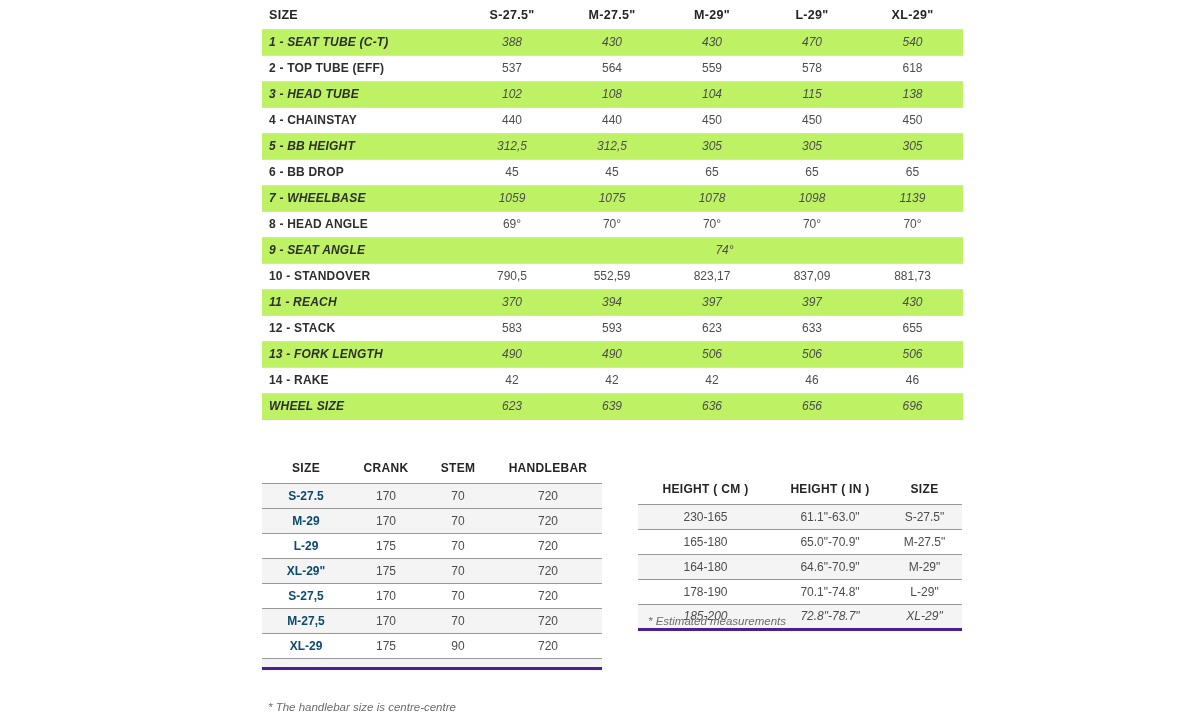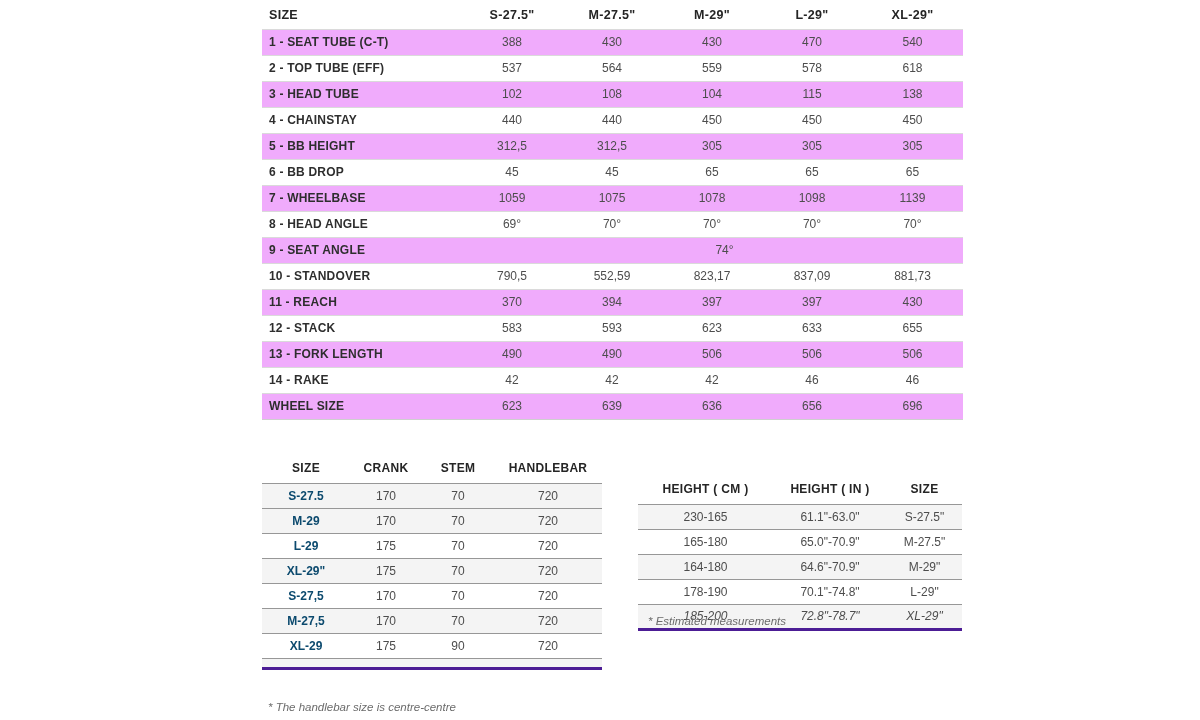--- a/index.html
+++ b/index.html
@@ -8,21 +8,21 @@
 
   table { border-collapse: collapse; table-layout: fixed; }
 
   
   .geo-table { position: absolute; left: 262px; top: 1px; width: 701px; }
   .geo-table thead th { height: 28px; vertical-align: middle; font-size: 12.5px; font-weight: bold; color: #252525; letter-spacing: 0.3px; }
   .geo-table thead th.lbl { text-align: left; padding-left: 7px; }
   .geo-table thead th.val { text-align: center; }
   .geo-table tbody td { height: 26px; vertical-align: middle; font-size: 12px; border-top: 1px solid #dadada; }
   .geo-table tbody tr:last-child td { border-bottom: 1px solid #cfcfcf; }
-  .geo-table tbody tr.odd td { background: #f0abfc; }
+  .geo-table tbody tr.odd td { background: #bef264; font-style: italic; }
   .geo-table td.lbl { text-align: left; padding-left: 7px; font-weight: bold; color: #2e2e2e; letter-spacing: 0.2px; }
   .geo-table td.val { text-align: center; color: #4d4d4d; }
   .geo-table td.merged { text-align: center; color: #4d4d4d; padding-left: 24px; }
 
   
   .sub-table thead th { height: 30px; vertical-align: middle; font-size: 12px; font-weight: bold; color: #252525; text-align: center; letter-spacing: 0.3px; }
   .sub-table tbody td { height: 25px; vertical-align: middle; font-size: 12px; text-align: center; color: #4d4d4d; border-top: 1px solid #979797; }
   .sub-table tbody tr.odd td { background: #f4f4f4; }
   .sub-table tbody tr:last-child td { border-bottom: 3px solid #4c1d95; font-style: italic; }
 

